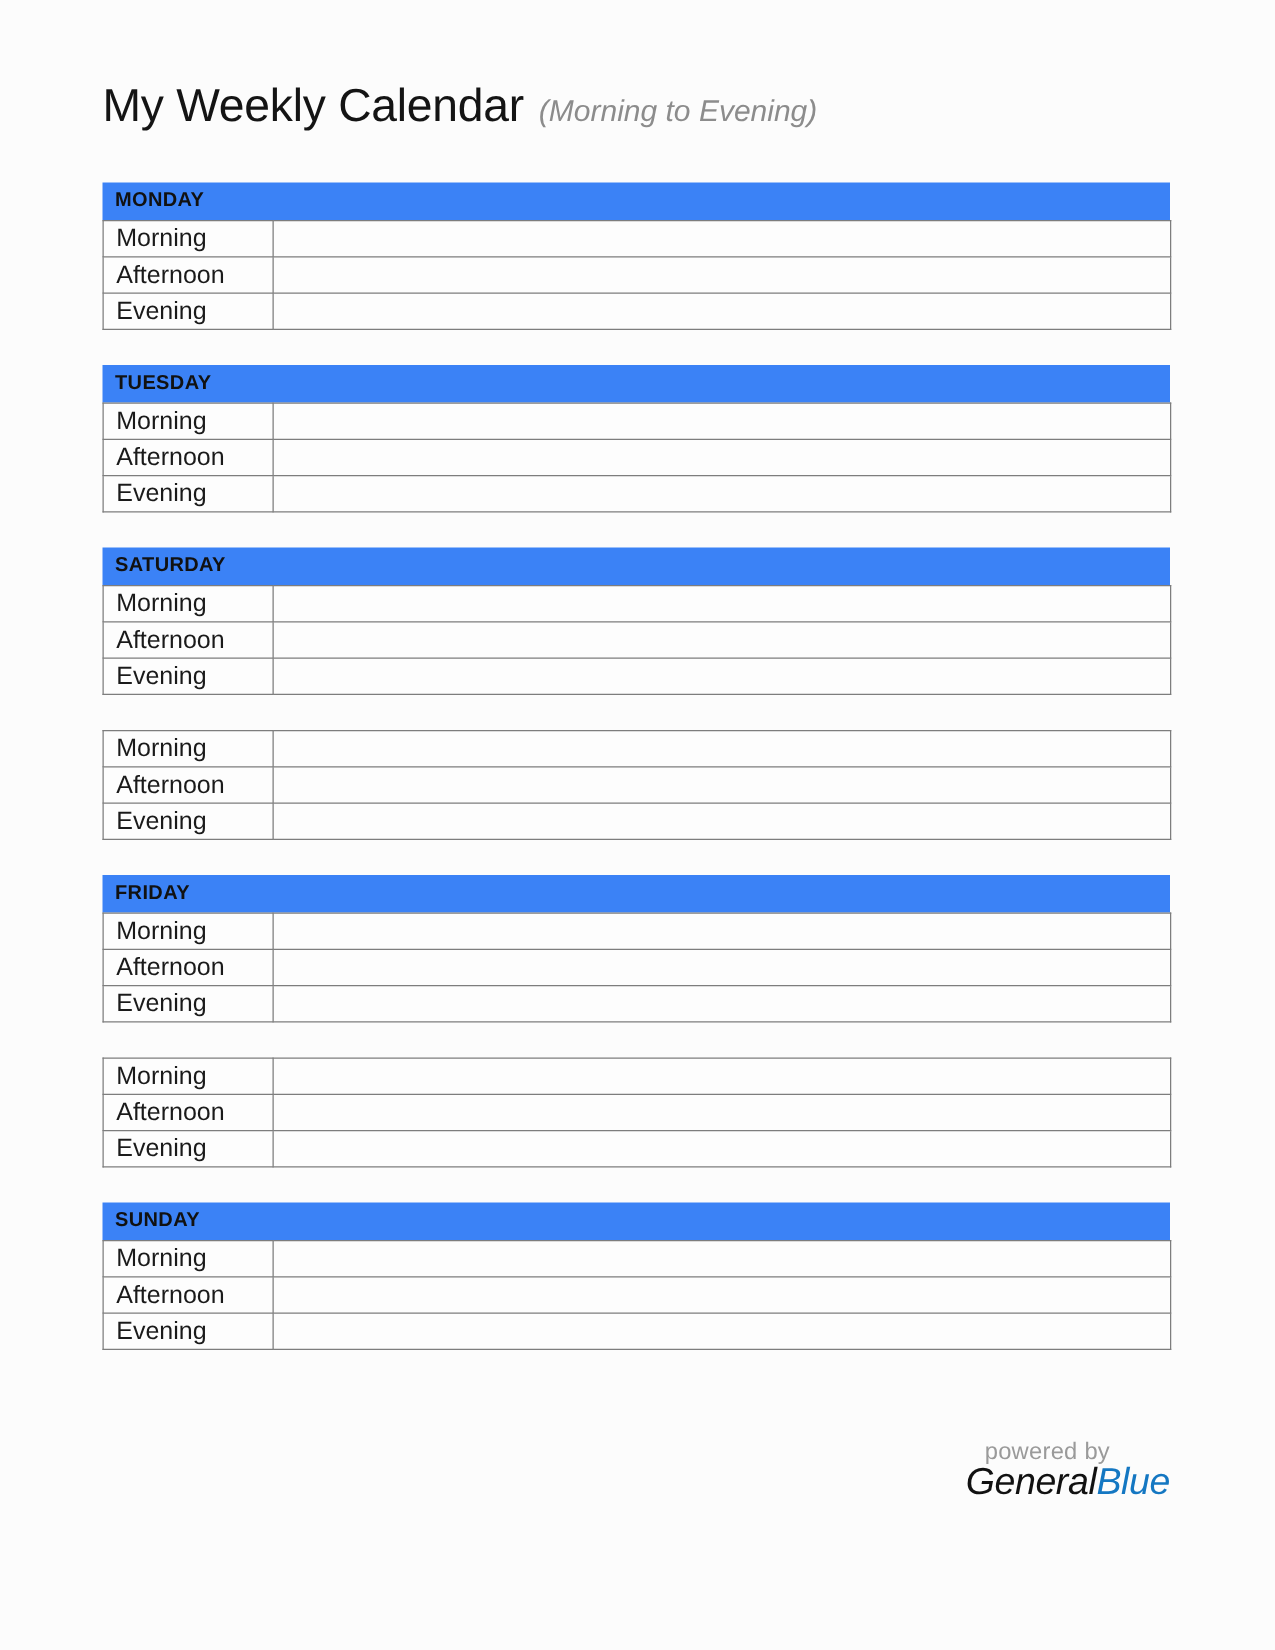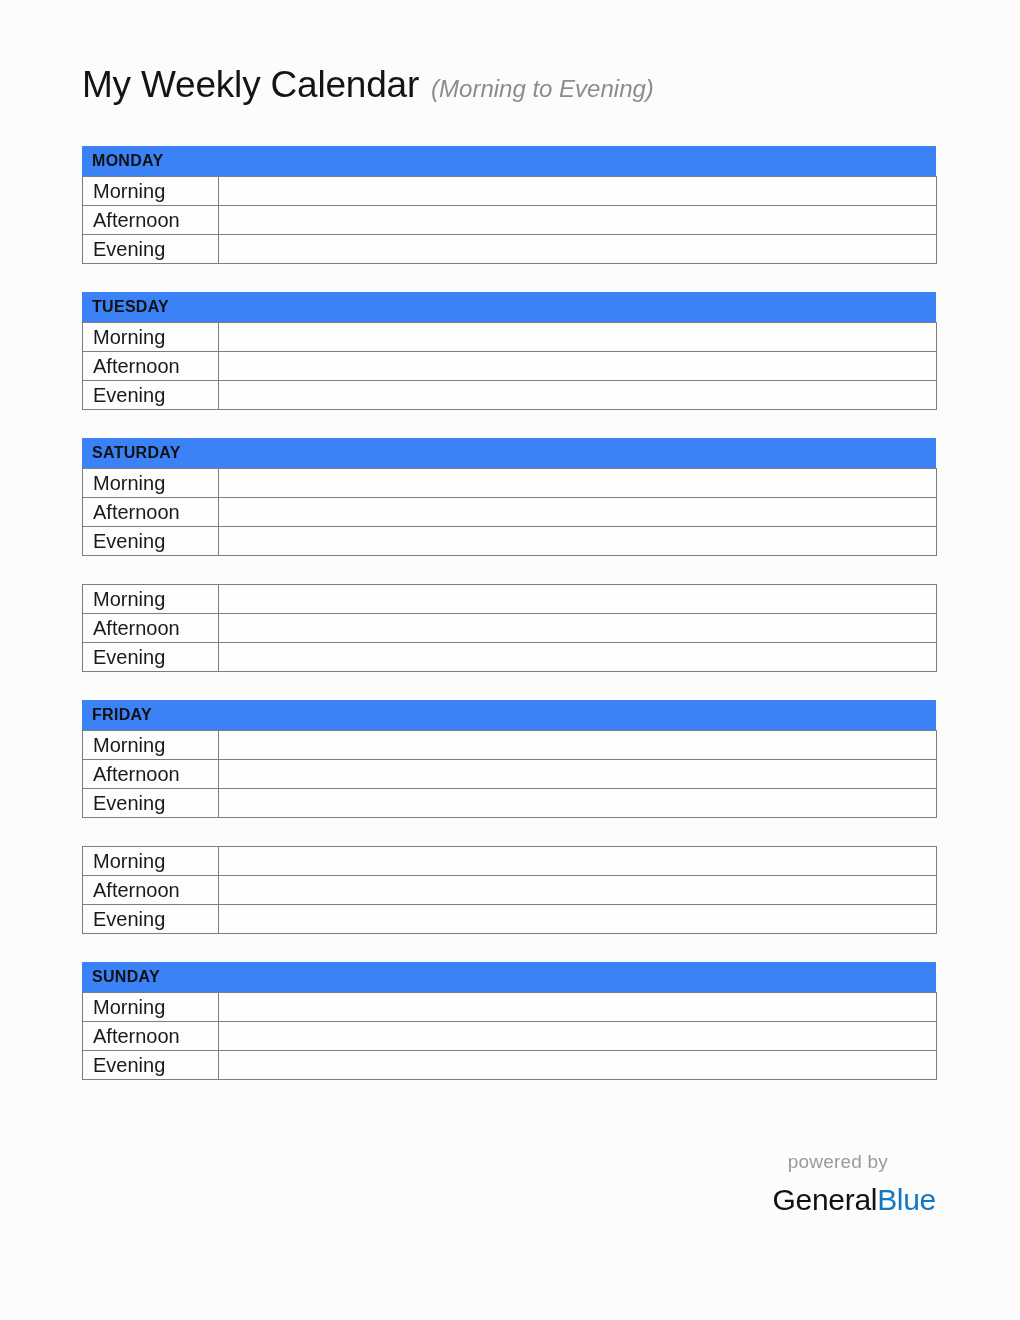--- a/index.html
+++ b/index.html
@@ -108,25 +108,26 @@
     line-height: 1;
   }
   .powered-by {
     font-size: 19px;
     color: #9a9a9a;
     letter-spacing: 0.2px;
     margin-right: 48px;
     display: block;
   }
   .wordmark {
-    margin-top: 14px;
+    margin-top: 0;
     font-size: 30px;
     letter-spacing: -0.3px;
     white-space: nowrap;
     display: block;
+    font-style: italic;
   }
   .wm-general { color: #111111; }
   .wm-blue { color: #1477c2; }
 </style>
 </head>
 <body>
 
 <div class="page">
 
   <div class="title-block">

